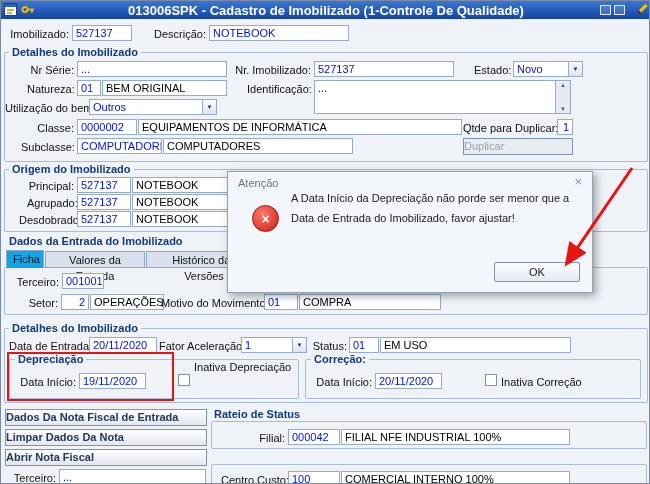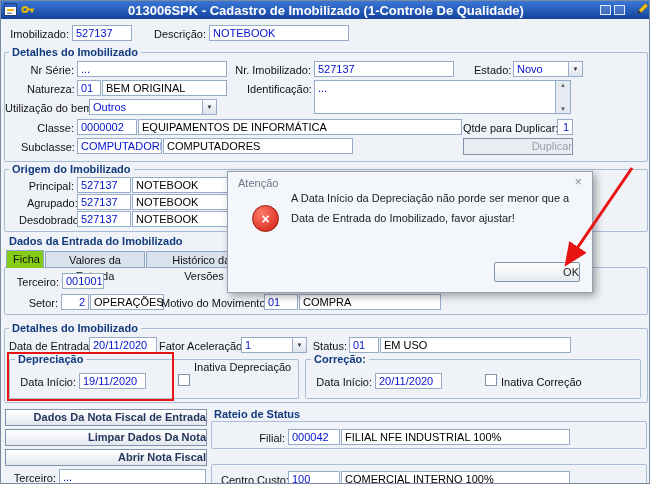--- a/index.html
+++ b/index.html
@@ -13,32 +13,32 @@
   .txt{position:absolute;white-space:nowrap;line-height:12px;z-index:2}
   .fld{position:absolute;height:16px;background:#fff;border:1px solid #96abc7;color:#0013cf;padding:0 3px;line-height:14px;white-space:nowrap;overflow:hidden;z-index:2}
   .fld.dark{color:#000}
   .fld.num{text-align:right}
   .grp{position:absolute;border:1px solid #aabdd6;border-radius:2px;z-index:1}
   .gtitle{position:absolute;font-weight:bold;color:#123a7e;background:#eff2f7;padding:0 3px;line-height:12px;white-space:nowrap;z-index:2}
   .hdr{position:absolute;font-weight:bold;color:#123a7e;white-space:nowrap;z-index:2}
   .combo{position:absolute;height:16px;background:#fff;border:1px solid #96abc7;line-height:14px;padding:0 16px 0 3px;z-index:2}
   .combo .cval{color:#0013cf}
   .combo .arr{position:absolute;top:0;right:0;width:14px;height:14px;background:linear-gradient(#fbfcfe,#dde3ec);border-left:1px solid #96abc7;font-size:6px;color:#333;display:flex;align-items:center;justify-content:center}
-  .btn{position:absolute;background:linear-gradient(#ffffff,#e3e7ee);border:1px solid #7f93ab;text-align:right;line-height:15px;font-weight:bold;color:#24365c;z-index:2;cursor:default}
+  .btn{position:absolute;background:linear-gradient(#ffffff,#e3e7ee);border:1px solid #7f93ab;text-align:left;line-height:15px;font-weight:bold;color:#24365c;z-index:2;cursor:default}
   .btn.disabled{color:#9aa2ae;font-weight:normal;background:#e9ecf1}
   .tab{position:absolute;height:17px;line-height:16px;text-align:center;border:1px solid #8fa6c4;background:#d9e1ec;padding:0 6px;z-index:2}
-  .tab.active{height:18px;background:#84cc16;border-bottom:none;z-index:3}
+  .tab.active{height:18px;background:#0ea5e9;border-bottom:none;z-index:3}
   .chk{position:absolute;width:12px;height:12px;background:#fff;border:1px solid #7f93ab;z-index:2}
   .vscroll{position:absolute;width:15px;background:#e6ebf2;border-left:1px solid #96abc7;display:flex;flex-direction:column;justify-content:space-between;align-items:center;font-size:6px;color:#556;z-index:3;padding:1px 0}
   .dialog{position:absolute;left:226px;top:170px;width:366px;height:122px;background:#f3f6fa;border:1px solid #93a1b5;box-shadow:3px 3px 8px rgba(0,0,0,.35);z-index:20}
   .dlg-title{position:absolute;left:10px;top:5px;color:#6b7686}
   .dlg-close{position:absolute;right:10px;top:3px;color:#8b94a0;font-size:13px;line-height:13px;cursor:default}
   .dlg-icon{position:absolute;left:24px;top:33px;width:27px;height:27px;border-radius:50%;background:radial-gradient(circle at 35% 30%,#ff7a6a,#cf1d10);border:1px solid #9c1008;color:#fff;font-weight:bold;font-size:14px;display:flex;align-items:center;justify-content:center}
   .dlg-msg{position:absolute;left:63px;top:16px;width:288px;line-height:20px;color:#222}
-  .dlg-ok{position:absolute;left:266px;top:90px;width:86px;height:20px;background:linear-gradient(#fefefe,#e4e9f0);border:1px solid #7f93ab;border-radius:2px;text-align:right;line-height:18px;color:#222;cursor:default}
+  .dlg-ok{position:absolute;left:266px;top:90px;width:86px;height:20px;background:linear-gradient(#fefefe,#e4e9f0);border:1px solid #7f93ab;border-radius:2px;text-align:center;line-height:18px;color:#222;cursor:default}
   .red-rect{position:absolute;left:6px;top:351px;width:167px;height:49px;border:2px solid #e81414;z-index:15;pointer-events:none}
   .arrow-svg{position:absolute;left:0;top:0;z-index:30;pointer-events:none}
 </style>
 </head>
 <body>
 
 <div class="win">
 
   <div class="titlebar">
     <span class="tb-icon" style="left:3px">

